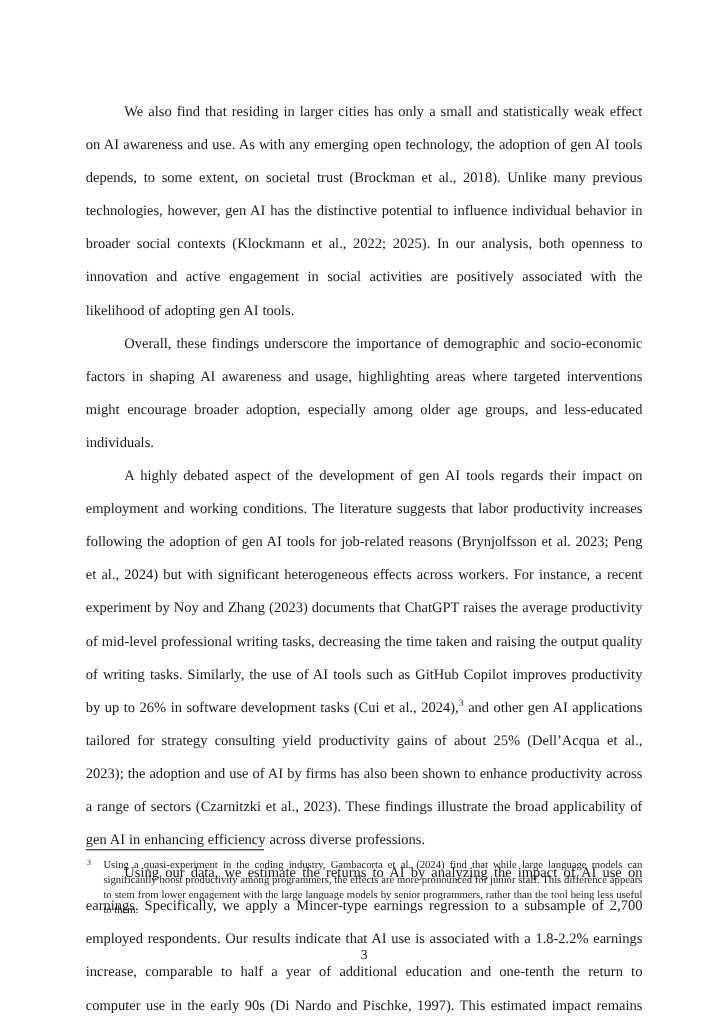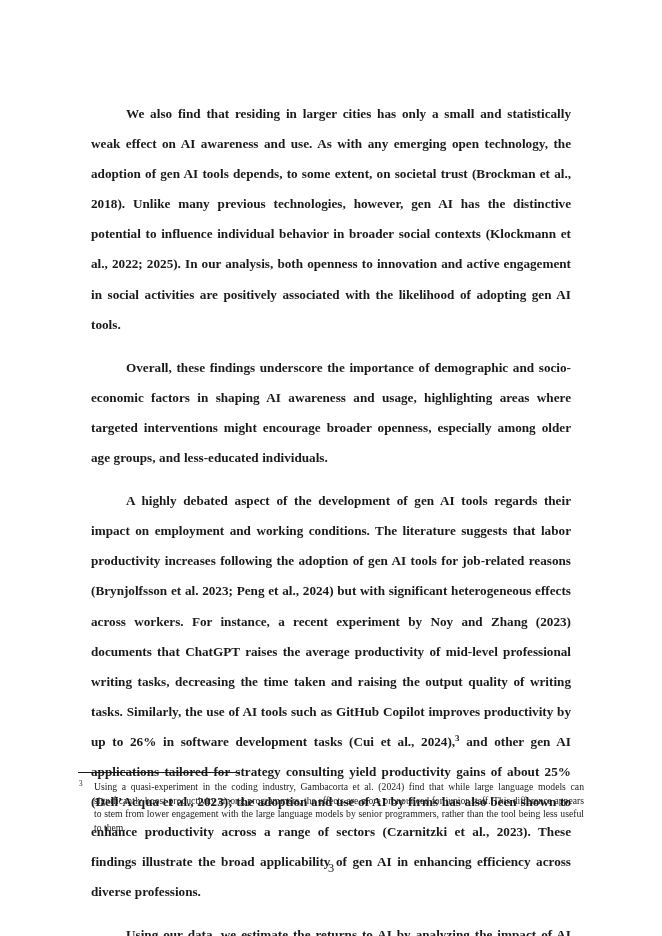--- a/index.html
+++ b/index.html
@@ -20,29 +20,28 @@
     overflow: hidden;
     box-sizing: border-box;
   }
   .content {
     position: absolute;
     left: 78px;
     top: 86px;
     width: 506px;
   }
   p.body-para {
-    margin: 13px;
+    margin: 0;
     font-size: 13.2px;
     line-height: 30.1px;
     text-align: justify;
     text-indent: 35px;
     -webkit-hyphens: none;
     hyphens: none;
     word-spacing: 0.02em;
-    font-weight: bold;
   }
   sup.fn-ref {
     font-size: 9px;
     vertical-align: super;
     line-height: 0;
   }
   .footnote-block {
     position: absolute;
     left: 78px;
     top: 772px;
@@ -81,21 +80,21 @@
 </style>
 </head>
 <body>
 
 <div class="page">
 
   <div class="content">
 
     <p class="body-para">We also find that residing in larger cities has only a small and statistically weak effect on AI awareness and use. As with any emerging open technology, the adoption of gen AI tools depends, to some extent, on societal trust (Brockman et al., 2018). Unlike many previous technologies, however, gen AI has the distinctive potential to influence individual behavior in broader social contexts (Klockmann et al., 2022; 2025). In our analysis, both openness to innovation and active engagement in social activities are positively associated with the likelihood of adopting gen AI tools.</p>
 
-    <p class="body-para">Overall, these findings underscore the importance of demographic and socio-economic factors in shaping AI awareness and usage, highlighting areas where targeted interventions might encourage broader openness, especially among older age groups, and less-educated individuals.</p>
+    <p class="body-para">Overall, these findings underscore the importance of demographic and socio-economic factors in shaping AI awareness and usage, highlighting areas where targeted interventions might encourage broader adoption, especially among older age groups, and less-educated individuals.</p>
 
     <p class="body-para"><span>A highly debated aspect of the development of gen AI tools regards their impact on employment and working conditions. The literature suggests that labor productivity increases following the adoption of gen AI tools for job-related reasons (Brynjolfsson et al. 2023; Peng et al., 2024) but with significant heterogeneous effects across workers. For instance, a recent experiment by Noy and Zhang (2023) documents that ChatGPT raises the average productivity of mid-level professional writing tasks, decreasing the time taken and raising the output quality of writing tasks. Similarly, the use of AI tools such as GitHub Copilot improves productivity by up to 26% in software development tasks (Cui et al., 2024),</span><sup class="fn-ref">3</sup><span> and other gen AI applications tailored for strategy consulting yield productivity gains of about 25% (Dell’Acqua et al., 2023); the adoption and use of AI by firms has also been shown to enhance productivity across a range of sectors (Czarnitzki et al., 2023). These findings illustrate the broad applicability of gen AI in enhancing efficiency across diverse professions.</span></p>
 
     <p class="body-para">Using our data, we estimate the returns to AI by analyzing the impact of AI use on earnings. Specifically, we apply a Mincer-type earnings regression to a subsample of 2,700 employed respondents. Our results indicate that AI use is associated with a 1.8-2.2% earnings increase, comparable to half a year of additional education and one-tenth the return to computer use in the early 90s (Di Nardo and Pischke, 1997). This estimated impact remains robust across specifications that include sector and occupation fixed effects and is slightly higher for males,</p>
 
   </div>
 
   <div class="footnote-block">
     <div class="footnote-rule"></div>
     <p class="footnote"><span class="fn-marker">3</span><span>Using a quasi-experiment in the coding industry, Gambacorta et al. (2024) find that while large language models can significantly boost productivity among programmers, the effects are more pronounced for junior staff. This difference appears to stem from lower engagement with the large language models by senior programmers, rather than the tool being less useful to them.</span></p>

